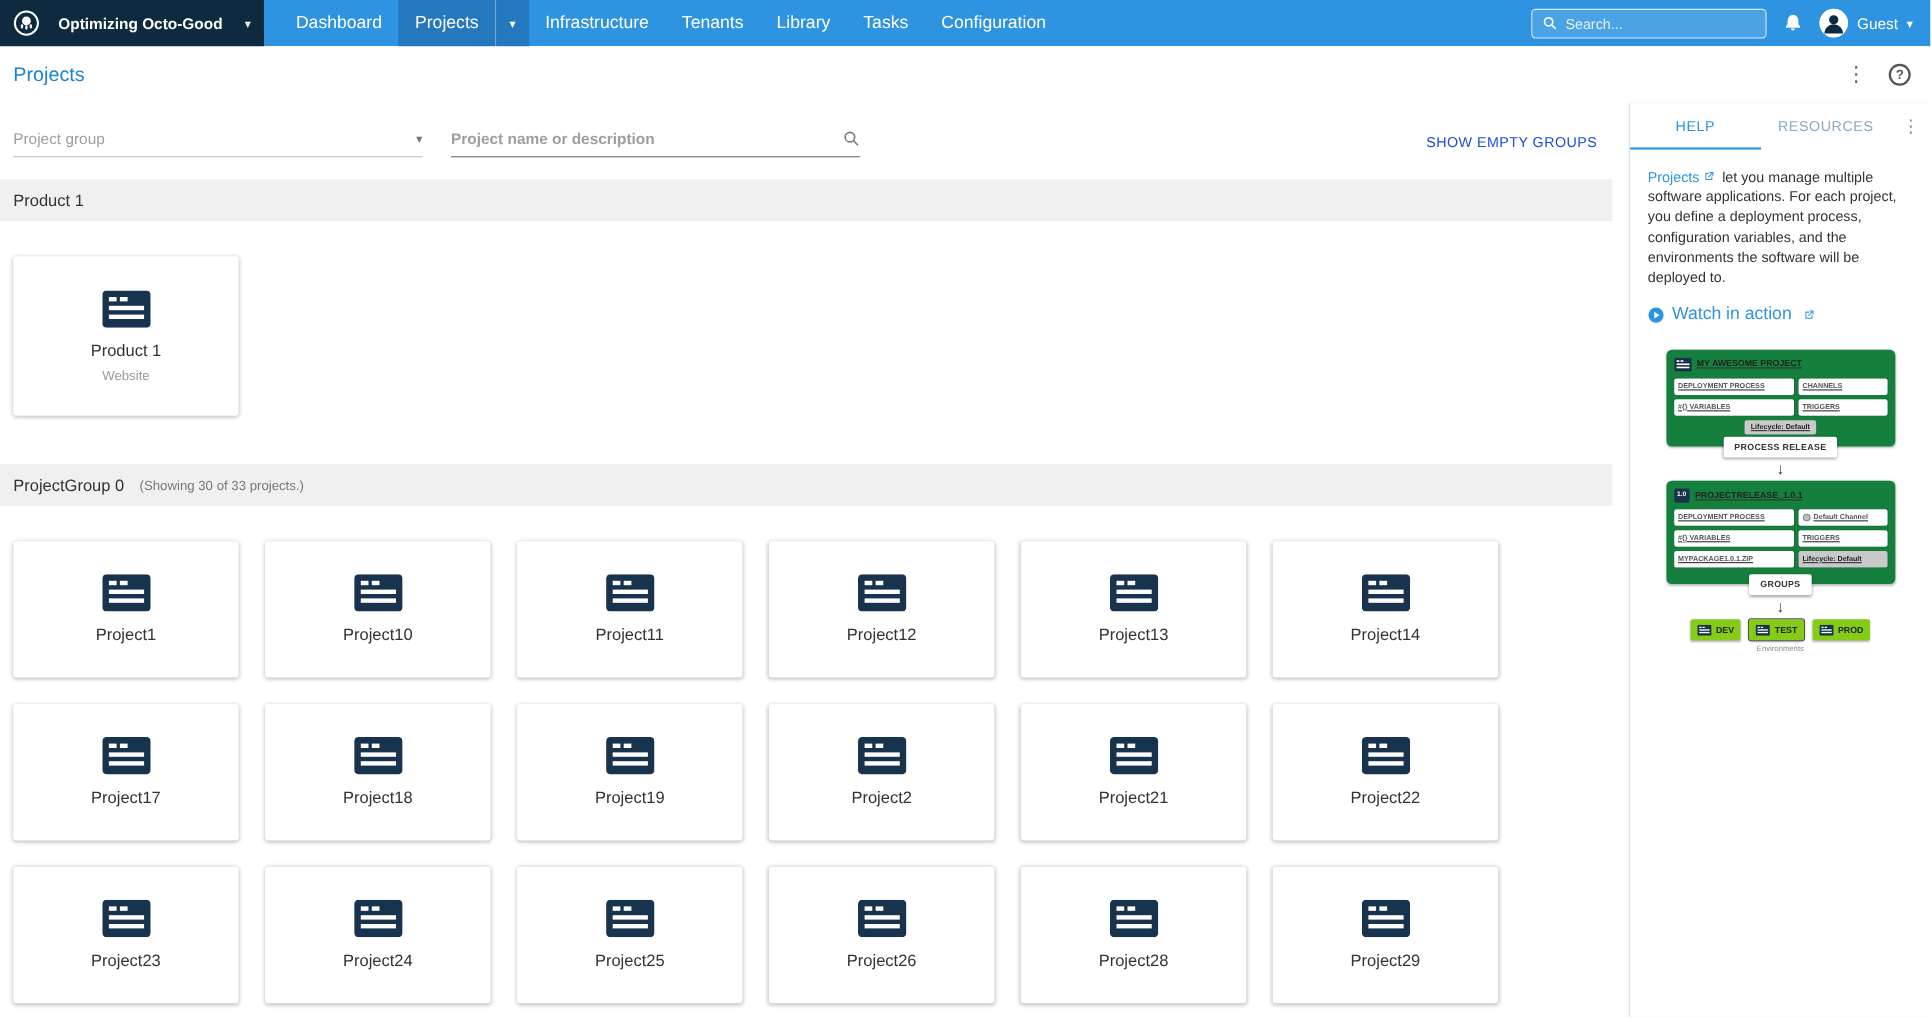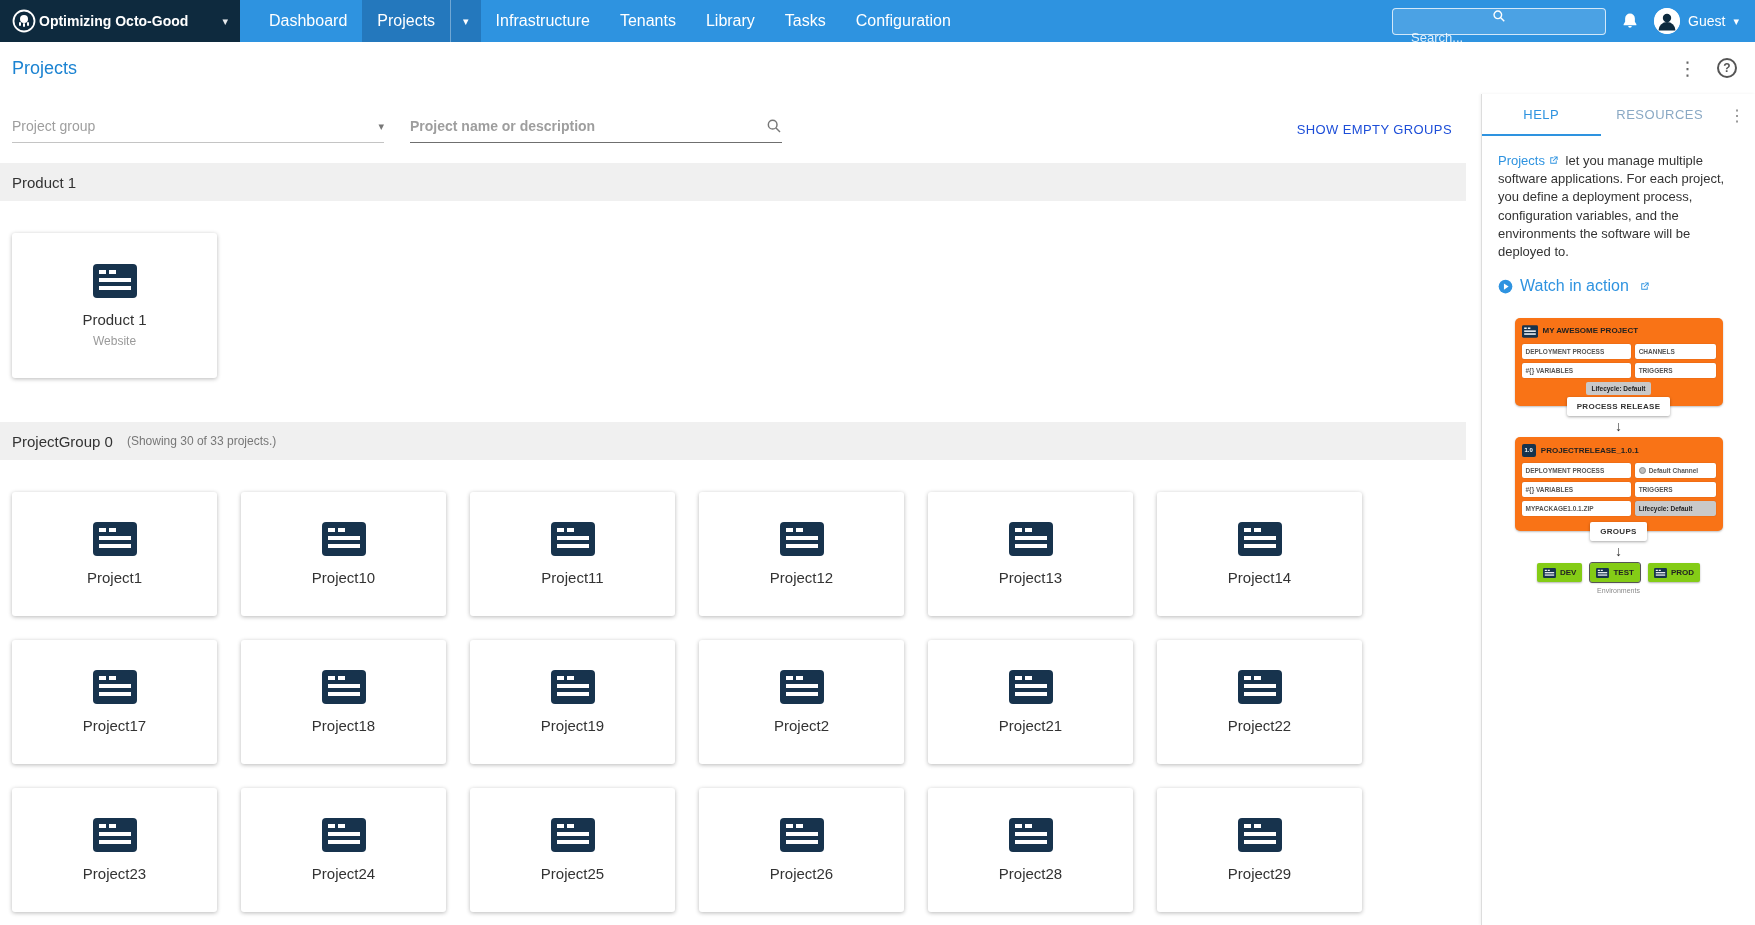--- a/index.html
+++ b/index.html
@@ -1,31 +1,31 @@
 <!DOCTYPE html>
 <html><head>
 <meta charset="utf-8">
 <style>
   * { box-sizing: border-box; margin: 0; padding: 0; }
   html, body { width: 1755px; height: 925px; overflow: hidden; }
   body { font-family: "Liberation Sans", sans-serif; background: #fff; color: #333; }
 
   
   .topbar { height: 42px; background: #2e93e0; display: flex; align-items: stretch; color: #fff; }
-  .brand { width: 240px; background: #0e2a3e; display: flex; align-items: center; gap: 3px; padding: 0 12px; cursor: pointer; }
+  .brand { width: 240px; background: #0e2a3e; display: flex; align-items: center; gap: 17px; padding: 0 12px; cursor: pointer; }
   .brand-text { font-size: 14px; font-weight: 700; white-space: nowrap; }
   .brand .caret { margin-left: auto; font-size: 11px; opacity: .9; }
   .nav-items { display: flex; align-items: stretch; margin-left: 14px; }
   .nav-item { display: flex; align-items: center; padding: 0 15px; font-size: 16px; cursor: pointer; white-space: nowrap; }
   .nav-item.active { background: #2478bd; }
   .nav-caret { padding: 0 12px; border-left: 1px solid rgba(255,255,255,.35); font-size: 11px; }
   .topbar-right { margin-left: auto; display: flex; align-items: center; gap: 15px; padding-right: 16px; }
   .searchbox { display: flex; align-items: center; gap: 7px; width: 214px; height: 27px;
                background: rgba(255,255,255,.14); border: 1px solid rgba(255,255,255,.75);
-               border-radius: 4px; padding: 0 9px; flex-direction: column; }
+               border-radius: 4px; padding: 0 9px; }
   .searchbox input { flex: 1; background: transparent; border: none; outline: none; color: #fff; font-size: 13px; font-family: "Liberation Sans", sans-serif; }
   .searchbox input::placeholder { color: rgba(255,255,255,.85); }
   .user { display: flex; align-items: center; gap: 8px; cursor: pointer; }
   .avatar { width: 26px; height: 26px; border-radius: 50%; overflow: hidden; background: #fff; display: flex; }
   .user-name { font-size: 14px; }
   .user .caret { font-size: 11px; }
 
   
   .page-head { height: 52px; display: flex; align-items: center; padding: 0 18px 0 12px; background: #fff; }
   .page-title { color: #1b83d2; font-size: 18px; font-weight: 400; }
@@ -74,21 +74,21 @@
          border-bottom: 2px solid transparent; }
   .tab.active { color: #2e93e0; border-bottom-color: #2e93e0; }
   .tabs-kebab { display: flex; align-items: center; padding: 0 10px; color: #888; font-size: 16px; cursor: pointer; }
   .help-body { padding: 16px 16px 0 16px; font-size: 13px; line-height: 1.4; color: #333; }
   .link { color: #2e93e0; text-decoration: none; cursor: pointer; }
   .ext-icon { width: 11px; height: 11px; fill: currentColor; margin: 0 3px 0 3px; vertical-align: -1px; }
   .watch { display: flex; align-items: center; gap: 7px; margin-top: 14px; color: #2e93e0; font-size: 16px; cursor: pointer; }
 
   
   .diagram { width: 208px; margin: 20px auto 0 auto; }
-  .d-card { background: #f97316; border-radius: 5px; padding: 7px 7px 11px 7px; box-shadow: 0 1px 2px rgba(0,0,0,.25); }
+  .d-card { background: #15803d; border-radius: 5px; padding: 7px 7px 11px 7px; box-shadow: 0 1px 2px rgba(0,0,0,.25); text-decoration: underline; }
   .d-head { display: flex; align-items: center; gap: 5px; font-size: 8px; font-weight: 700; color: #222; margin-bottom: 6px; }
   .d-pills { display: grid; grid-template-columns: 1.35fr 1fr; gap: 4px; margin-bottom: 4px; }
   .pill { background: #fff; border-radius: 2px; font-size: 6.5px; font-weight: 600; color: #555;
           padding: 3px 4px; box-shadow: 0 0 1px rgba(0,0,0,.35); white-space: nowrap; overflow: hidden;
           display: flex; align-items: center; gap: 3px; }
   .pill-lifecycle { background: #c9c9c9; color: #222; }
   .pill-dot { width: 7px; height: 7px; border-radius: 50%; background: #bdbdbd; border: 1px solid #8a8a8a; flex: none; }
   .d-lifecycle { display: table; margin: 3px auto 0 auto; background: #c9c9c9; color: #222;
                  font-size: 6.5px; font-weight: 700; padding: 2px 6px; border-radius: 2px; }
   .d-btn { display: block; margin: -9px auto 0 auto; position: relative; z-index: 2;

